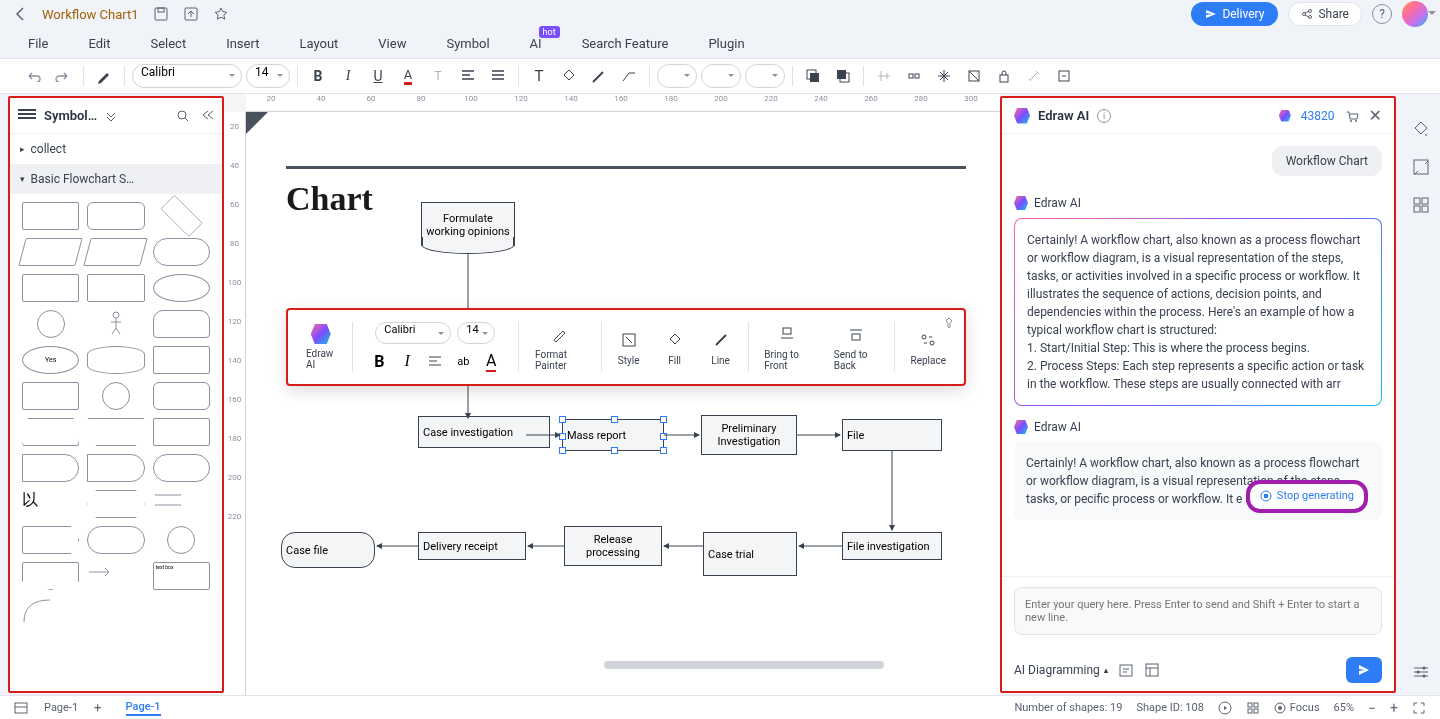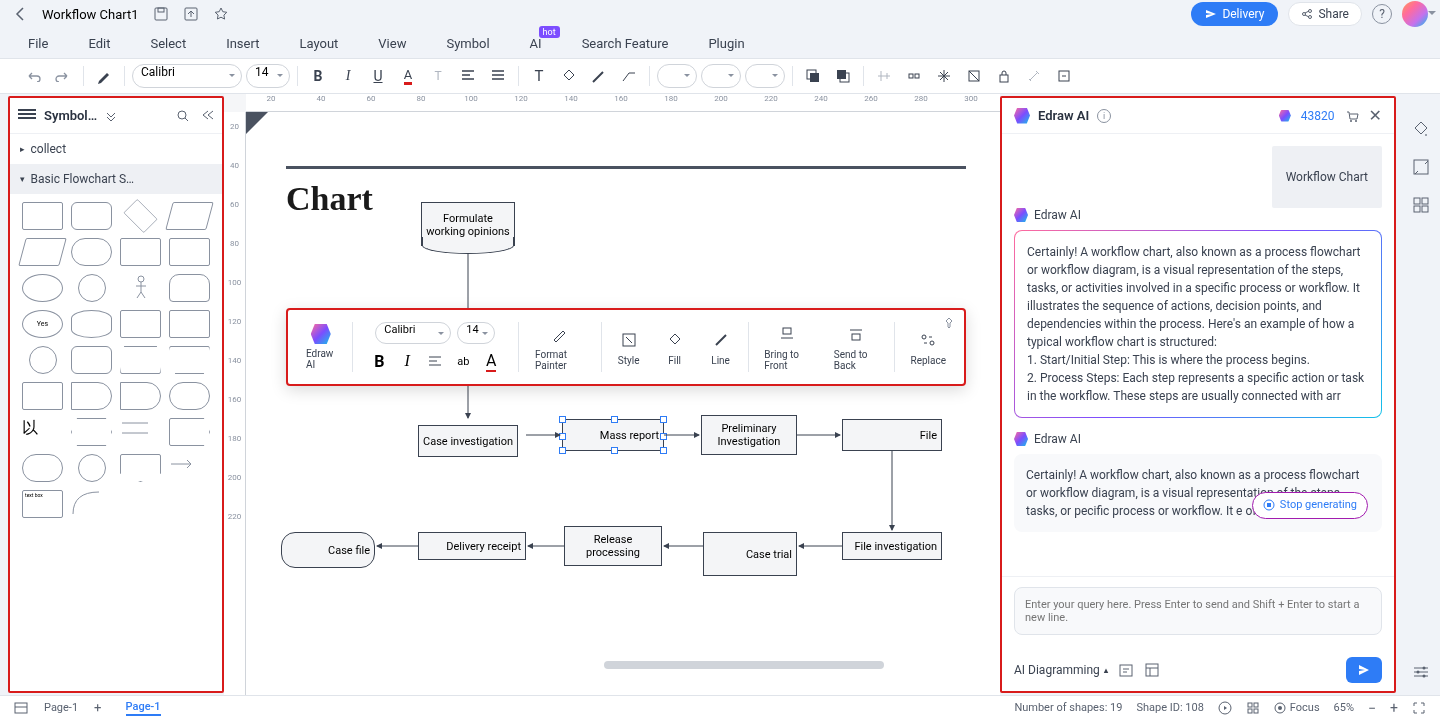--- a/index.html
+++ b/index.html
@@ -1,20 +1,20 @@
 <!DOCTYPE html>
 <html><head>
 <meta charset="utf-8">
 <style>
 *{box-sizing:border-box;margin:0;padding:0;font-family:-apple-system,BlinkMacSystemFont,"Segoe UI",Roboto,sans-serif}
 body{background:#f0f3f8;overflow:hidden;width:1440px;height:719px;position:relative}
 .titlebar{height:28px;display:flex;align-items:center;padding:0 12px;gap:14px}
 .titlebar .left{display:flex;align-items:center;gap:14px}
 .titlebar .tb-icon{width:16px;height:16px;display:flex;align-items:center;justify-content:center;color:#5a6270}
-.titlebar .doc-name{font-size:13px;color:#000000}
+.titlebar .doc-name{font-size:13px;color:#a16207}
 .titlebar .right{margin-left:auto;display:flex;align-items:center;gap:10px}
 .publish-btn{background:#2e7cf6;color:#fff;border:none;border-radius:16px;padding:5px 14px;font-size:12px;display:flex;align-items:center;gap:5px;cursor:pointer}
 .share-btn{background:#fff;border:1px solid #e0e4ea;border-radius:16px;padding:4px 12px;font-size:12px;display:flex;align-items:center;gap:5px;cursor:pointer;color:#3a4250}
 .help-icon{width:20px;height:20px;border:1px solid #8a92a0;border-radius:50%;display:flex;align-items:center;justify-content:center;font-size:12px;color:#5a6270}
 .avatar{width:26px;height:26px;border-radius:50%;background:linear-gradient(135deg,#ff9a56,#ff6b9d,#c471ed,#12c2e9);position:relative}
 .avatar::after{content:"";position:absolute;right:-8px;top:10px;border:4px solid transparent;border-top-color:#8a92a0}
 .menubar{height:30px;display:flex;align-items:center;padding:0 28px;gap:40px}
 .menubar .mitem{font-size:13px;color:#3a4250;cursor:pointer;position:relative}
 .hot-badge{position:absolute;top:-10px;right:-18px;background:#7c4dff;color:#fff;font-size:9px;padding:1px 4px;border-radius:3px}
 .toolbar{height:36px;background:#fff;border-top:1px solid #e0e4ea;border-bottom:1px solid #e0e4ea;display:flex;align-items:center;padding:0 20px;gap:4px}
@@ -24,62 +24,62 @@
 .font-select::after{content:"";position:absolute;right:6px;top:9px;border:3px solid transparent;border-top-color:#8a92a0}
 .main{position:absolute;top:94px;bottom:24px;left:0;right:0;display:flex}
 .left-panel{width:216px;background:#fff;border:2px solid #d81b1b;margin:2px 0 2px 8px;display:flex;flex-direction:column;border-radius:2px}
 .lp-header{height:36px;display:flex;align-items:center;padding:0 8px;gap:8px;border-bottom:1px solid #eef0f4}
 .lp-icon{width:18px;height:14px;display:flex;flex-direction:column;gap:2px}
 .lp-icon span{height:2px;background:#3a4250}
 .lp-title{font-size:13px;font-weight:600;color:#2a3240}
 .lp-head-right{margin-left:auto;display:flex;gap:10px;color:#5a6270}
 .lp-cat{padding:8px 10px;font-size:12px;color:#3a4250;display:flex;align-items:center;gap:6px;cursor:pointer}
 .lp-cat.expanded{background:#eef0f4}
-.shapes-grid{display:grid;grid-template-columns:repeat(4,1fr);gap:8px;padding:8px 12px}
+.shapes-grid{display:grid;grid-template-columns:repeat(3,1fr);gap:8px;padding:8px 12px}
 .shape-cell{height:28px;border:1px solid #8a92a0;background:#fff;border-radius:2px}
 .shape-cell.rounded{border-radius:6px}
 .shape-cell.diamond{transform:rotate(45deg) scale(0.7)}
 .shape-cell.circle{border-radius:50%;width:28px;margin:0 auto}
 .shape-cell.ellipse{border-radius:50%}
 .shape-cell.blank{border:none}
 .canvas-area{flex:1;position:relative;background:#f5f6f8}
 .ruler-h{position:absolute;top:0;left:22px;right:0;height:18px;background:#fff;border-bottom:1px solid #d0d4da;font-size:8px;color:#8a92a0;overflow:hidden}
 .ruler-v{position:absolute;top:18px;left:0;width:22px;bottom:0;background:#fff;border-right:1px solid #d0d4da;font-size:8px;color:#8a92a0;display:flex;flex-direction:column;align-items:center;gap:30px;padding-top:10px}
 .ruler-h span{display:inline-block;width:50px;text-align:center}
 .canvas{position:absolute;top:18px;left:22px;right:0;bottom:0;background:#fff;overflow:hidden}
 .page-corner{position:absolute;top:0;left:0;border-style:solid;border-width:22px 22px 0 0;border-color:#4a5260 transparent transparent transparent}
 .wf-title{position:absolute;top:10px;left:40px;font-family:Georgia,serif;font-size:34px;font-weight:bold;color:#1a1a1a}
 .wf-title2{position:absolute;top:68px;left:40px;font-family:Georgia,serif;font-size:34px;font-weight:bold;color:#1a1a1a}
 .title-line{position:absolute;top:54px;left:40px;width:680px;height:3px;background:#4a5260}
-.flow-box{position:absolute;border:1px solid #3a4250;background:#f4f5f7;font-size:11px;display:flex;align-items:center;justify-content:flex-end;text-align:center;padding:4px}
+.flow-box{position:absolute;border:1px solid #3a4250;background:#f4f5f7;font-size:11px;display:flex;align-items:center;justify-content:flex-start;text-align:center;padding:4px}
 .flow-box.doc{border-radius:0 0 0 0;border-bottom:none}
 .flow-box.doc::after{content:"";position:absolute;left:0;right:0;bottom:-8px;height:16px;border:1px solid #3a4250;border-top:none;border-radius:0 0 50% 50%;background:#f4f5f7}
 .flow-box.rounded{border-radius:14px}
 .flow-box.selected{border:1px solid #3a4250}
 .sel-handle{position:absolute;width:7px;height:7px;background:#fff;border:1px solid #2e7cf6}
 .float-toolbar{position:absolute;top:196px;left:40px;width:680px;height:78px;background:#fff;border:2px solid #d81b1b;border-radius:4px;box-shadow:0 4px 16px rgba(0,0,0,.15);display:flex;align-items:center;padding:0 10px;gap:8px}
 .ft-group{display:flex;flex-direction:column;align-items:center;gap:4px;padding:0 8px}
 .ft-group .ft-icons{display:flex;gap:6px;align-items:center}
 .ft-label{font-size:10px;color:#3a4250}
 .ft-sep{width:1px;height:50px;background:#e0e4ea}
 .ft-icon{width:22px;height:22px;display:flex;align-items:center;justify-content:center}
 .ai-logo{width:20px;height:20px;background:linear-gradient(135deg,#ff6b9d,#7c4dff,#12c2e9);border-radius:3px;clip-path:polygon(20% 0,80% 0,100% 50%,80% 100%,20% 100%,0 50%)}
 .right-panel{width:396px;background:#fff;border:2px solid #d81b1b;margin:2px 8px 2px 0;display:flex;flex-direction:column;border-radius:2px}
 .rp-header{height:36px;display:flex;align-items:center;padding:0 12px;gap:8px;border-bottom:1px solid #eef0f4}
 .rp-title{font-size:13px;font-weight:600;color:#2a3240}
 .rp-info{width:14px;height:14px;border:1px solid #8a92a0;border-radius:50%;font-size:9px;display:flex;align-items:center;justify-content:center;color:#8a92a0}
 .rp-head-right{margin-left:auto;display:flex;align-items:center;gap:10px;font-size:12px;color:#2e7cf6}
 .rp-close{font-size:16px;color:#5a6270;cursor:pointer}
 .rp-body{flex:1;overflow:auto;padding:12px}
-.user-bubble{background:#eef0f4;border-radius:2px;padding:24px 14px;font-size:12px;color:#3a4250;float:right;}
+.user-bubble{background:#eef0f4;border-radius:11px;padding:8px 14px;font-size:12px;color:#3a4250;float:right;margin-bottom:20px}
 .ai-msg{clear:both;margin-bottom:14px}
 .ai-msg-head{display:flex;align-items:center;gap:6px;font-size:12px;color:#3a4250;margin-bottom:8px}
 .ai-bubble{border:1.5px solid #2e7cf6;border-radius:8px;padding:12px;font-size:12px;line-height:1.5;color:#3a4250;background:linear-gradient(#fff,#fff) padding-box,linear-gradient(135deg,#ff6b9d,#7c4dff,#12c2e9) border-box;border:1.5px solid transparent}
 .ai-bubble2{background:#f8f9fb;border-radius:8px;padding:12px;font-size:12px;line-height:1.5;color:#3a4250;position:relative}
-.stop-gen{position:absolute;right:14px;top:38px;background:#fff;border:1px solid #a21caf;border-radius:14px;padding:4px 10px;font-size:11px;color:#2e7cf6;display:flex;align-items:center;gap:5px}
+.stop-gen{position:absolute;right:14px;top:38px;background:#fff;border:4px solid #a21caf;border-radius:14px;padding:4px 10px;font-size:11px;color:#2e7cf6;display:flex;align-items:center;gap:5px}
 .rp-input-area{padding:10px 12px;border-top:1px solid #eef0f4}
 .rp-input{width:100%;border:1px solid #e0e4ea;border-radius:8px;padding:10px;font-size:11px;color:#8a92a0;min-height:48px;resize:none;background:#f8f9fb}
 .rp-footer{display:flex;align-items:center;gap:10px;padding:8px 12px}
 .rp-mode{font-size:12px;color:#3a4250;display:flex;align-items:center;gap:4px}
 .rp-send{margin-left:auto;background:#2e7cf6;color:#fff;border:none;border-radius:6px;width:36px;height:26px;display:flex;align-items:center;justify-content:center;cursor:pointer}
 .right-sidebar{width:36px;background:#f0f3f8;display:flex;flex-direction:column;align-items:center;gap:18px;padding-top:26px}
 .rs-icon{width:20px;height:20px;color:#5a6270}
 .statusbar{position:absolute;bottom:0;left:0;right:0;height:24px;background:#fff;border-top:1px solid #e0e4ea;display:flex;align-items:center;padding:0 14px;font-size:11px;color:#5a6270;gap:16px}
 .sb-page{color:#2e7cf6;font-weight:500;border-bottom:2px solid #2e7cf6;padding-bottom:1px;margin-left:8px}
 .sb-right{margin-left:auto;display:flex;align-items:center;gap:14px}
@@ -375,21 +375,21 @@
       </div>
     <div class="canvas">
       <div class="page-corner"></div>
       <div class="title-line"></div>
       <div class="wf-title2">Chart</div>
 
       <div class="flow-box doc" style="top:90px;left:175px;width:94px;height:44px">
           <span>Formulate working opinions</span>
         </div>
 
-      <div class="flow-box" style="top:313px;left:172px;width:100px;height:32px">
+      <div class="flow-box" style="top:304px;left:172px;width:132px;height:32px">
           <span>Case investigation</span>
         </div>
       <div class="flow-box selected" style="top:307px;left:316px;width:102px;height:32px">
           <span>Mass report</span>
         <div class="sel-handle" style="top:-4px;left:-4px"></div>
           <div class="sel-handle" style="top:-4px;left:48px"></div>
           <div class="sel-handle" style="top:-4px;right:-4px"></div>
         <div class="sel-handle" style="top:13px;left:-4px"></div>
           <div class="sel-handle" style="top:13px;right:-4px"></div>
         <div class="sel-handle" style="bottom:-4px;left:-4px"></div>

